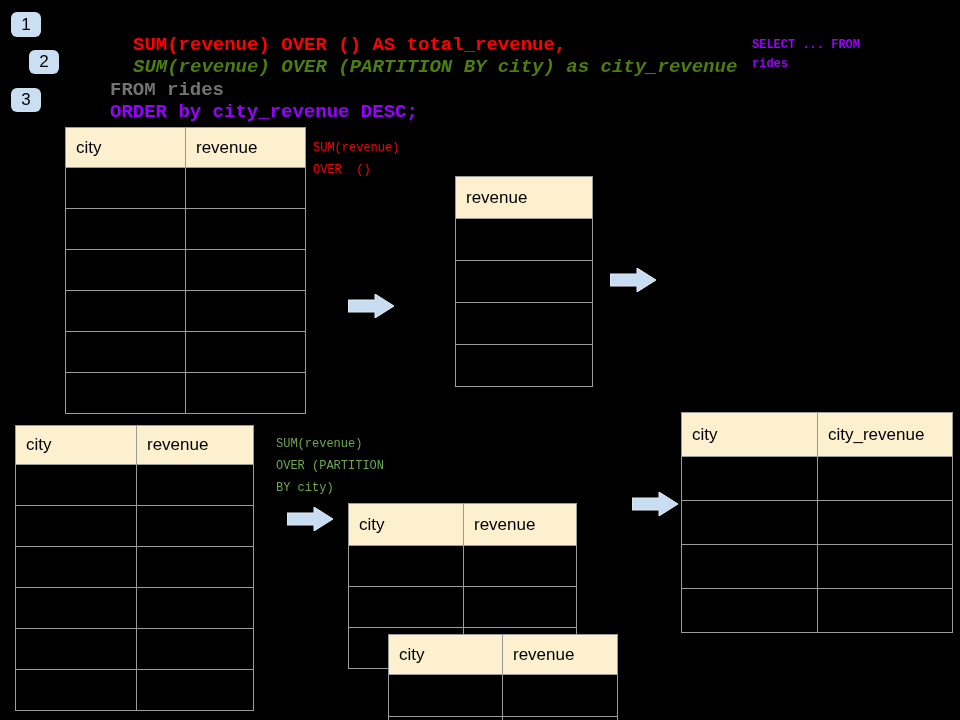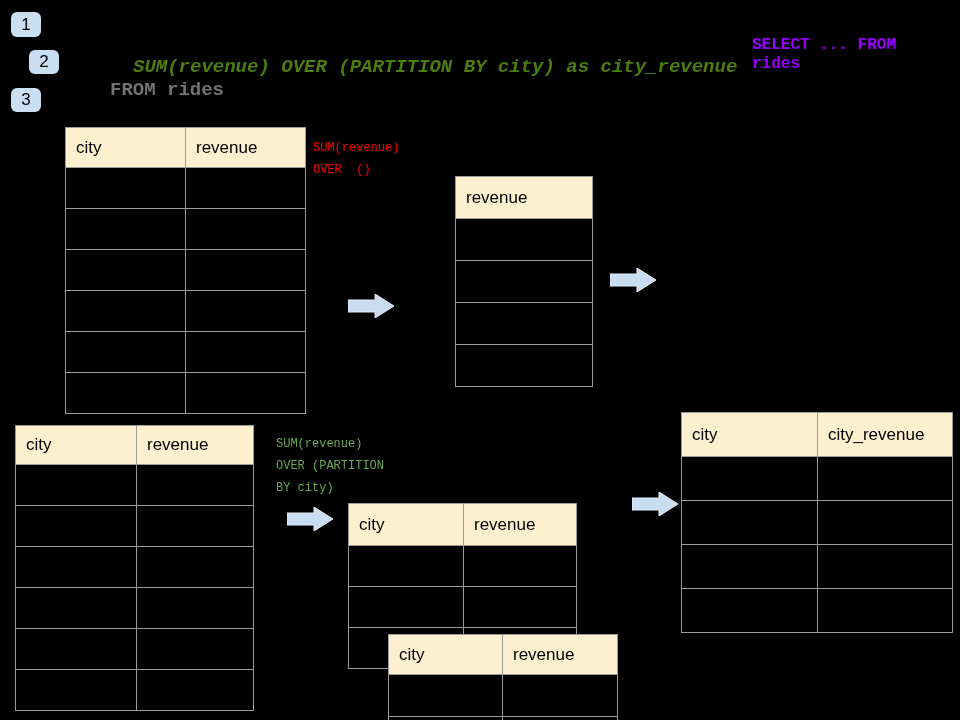--- a/index.html
+++ b/index.html
@@ -24,21 +24,21 @@
   .code-label {
     font-family: "Liberation Mono", monospace;
     font-weight: normal;
     font-size: 12px;
     line-height: 22px;
     white-space: pre;
   }
   .side-note {
     font-family: "Liberation Mono", monospace;
     font-weight: bold;
-    font-size: 16px;
+    font-size: 12px;
     line-height: 19px;
     white-space: pre;
   }
 
   
   .badge {
     background: #CBDFF3;
     border-radius: 6px;
     color: #000;
     font-size: 17px;
@@ -122,22 +122,24 @@
 </style>
 </head>
 <body>
 
 <div id="canvas">
 
   <div class="abs badge" id="badge1">1</div>
   <div class="abs badge" id="badge2">2</div>
   <div class="abs badge" id="badge3">3</div>
 
+  <div class="abs code" id="sql1" style="color: rgb(255, 0, 0);">SUM(revenue) OVER () AS total_revenue,</div>
   <div class="abs code" id="sql2" style="color: #4d7c0f; font-style: italic;">SUM(revenue) OVER (PARTITION BY city) as city_revenue</div>
   <div class="abs code" id="sql3" style="color: #737373;">FROM rides</div>
+  <div class="abs code" id="sql4" style="color: rgb(153, 0, 255);">ORDER by city_revenue DESC;</div>
 
   <div class="abs side-note" id="sidenote" style="color: rgb(153, 0, 255);">SELECT ... FROM
 rides</div>
 
   <div class="abs code-label" id="label-total" style="color: rgb(255, 0, 0);">SUM(revenue)
 OVER  ()</div>
   <div class="abs code-label" id="label-partition" style="color: rgb(106, 168, 79);">SUM(revenue)
 OVER (PARTITION
 BY city)</div>
 

